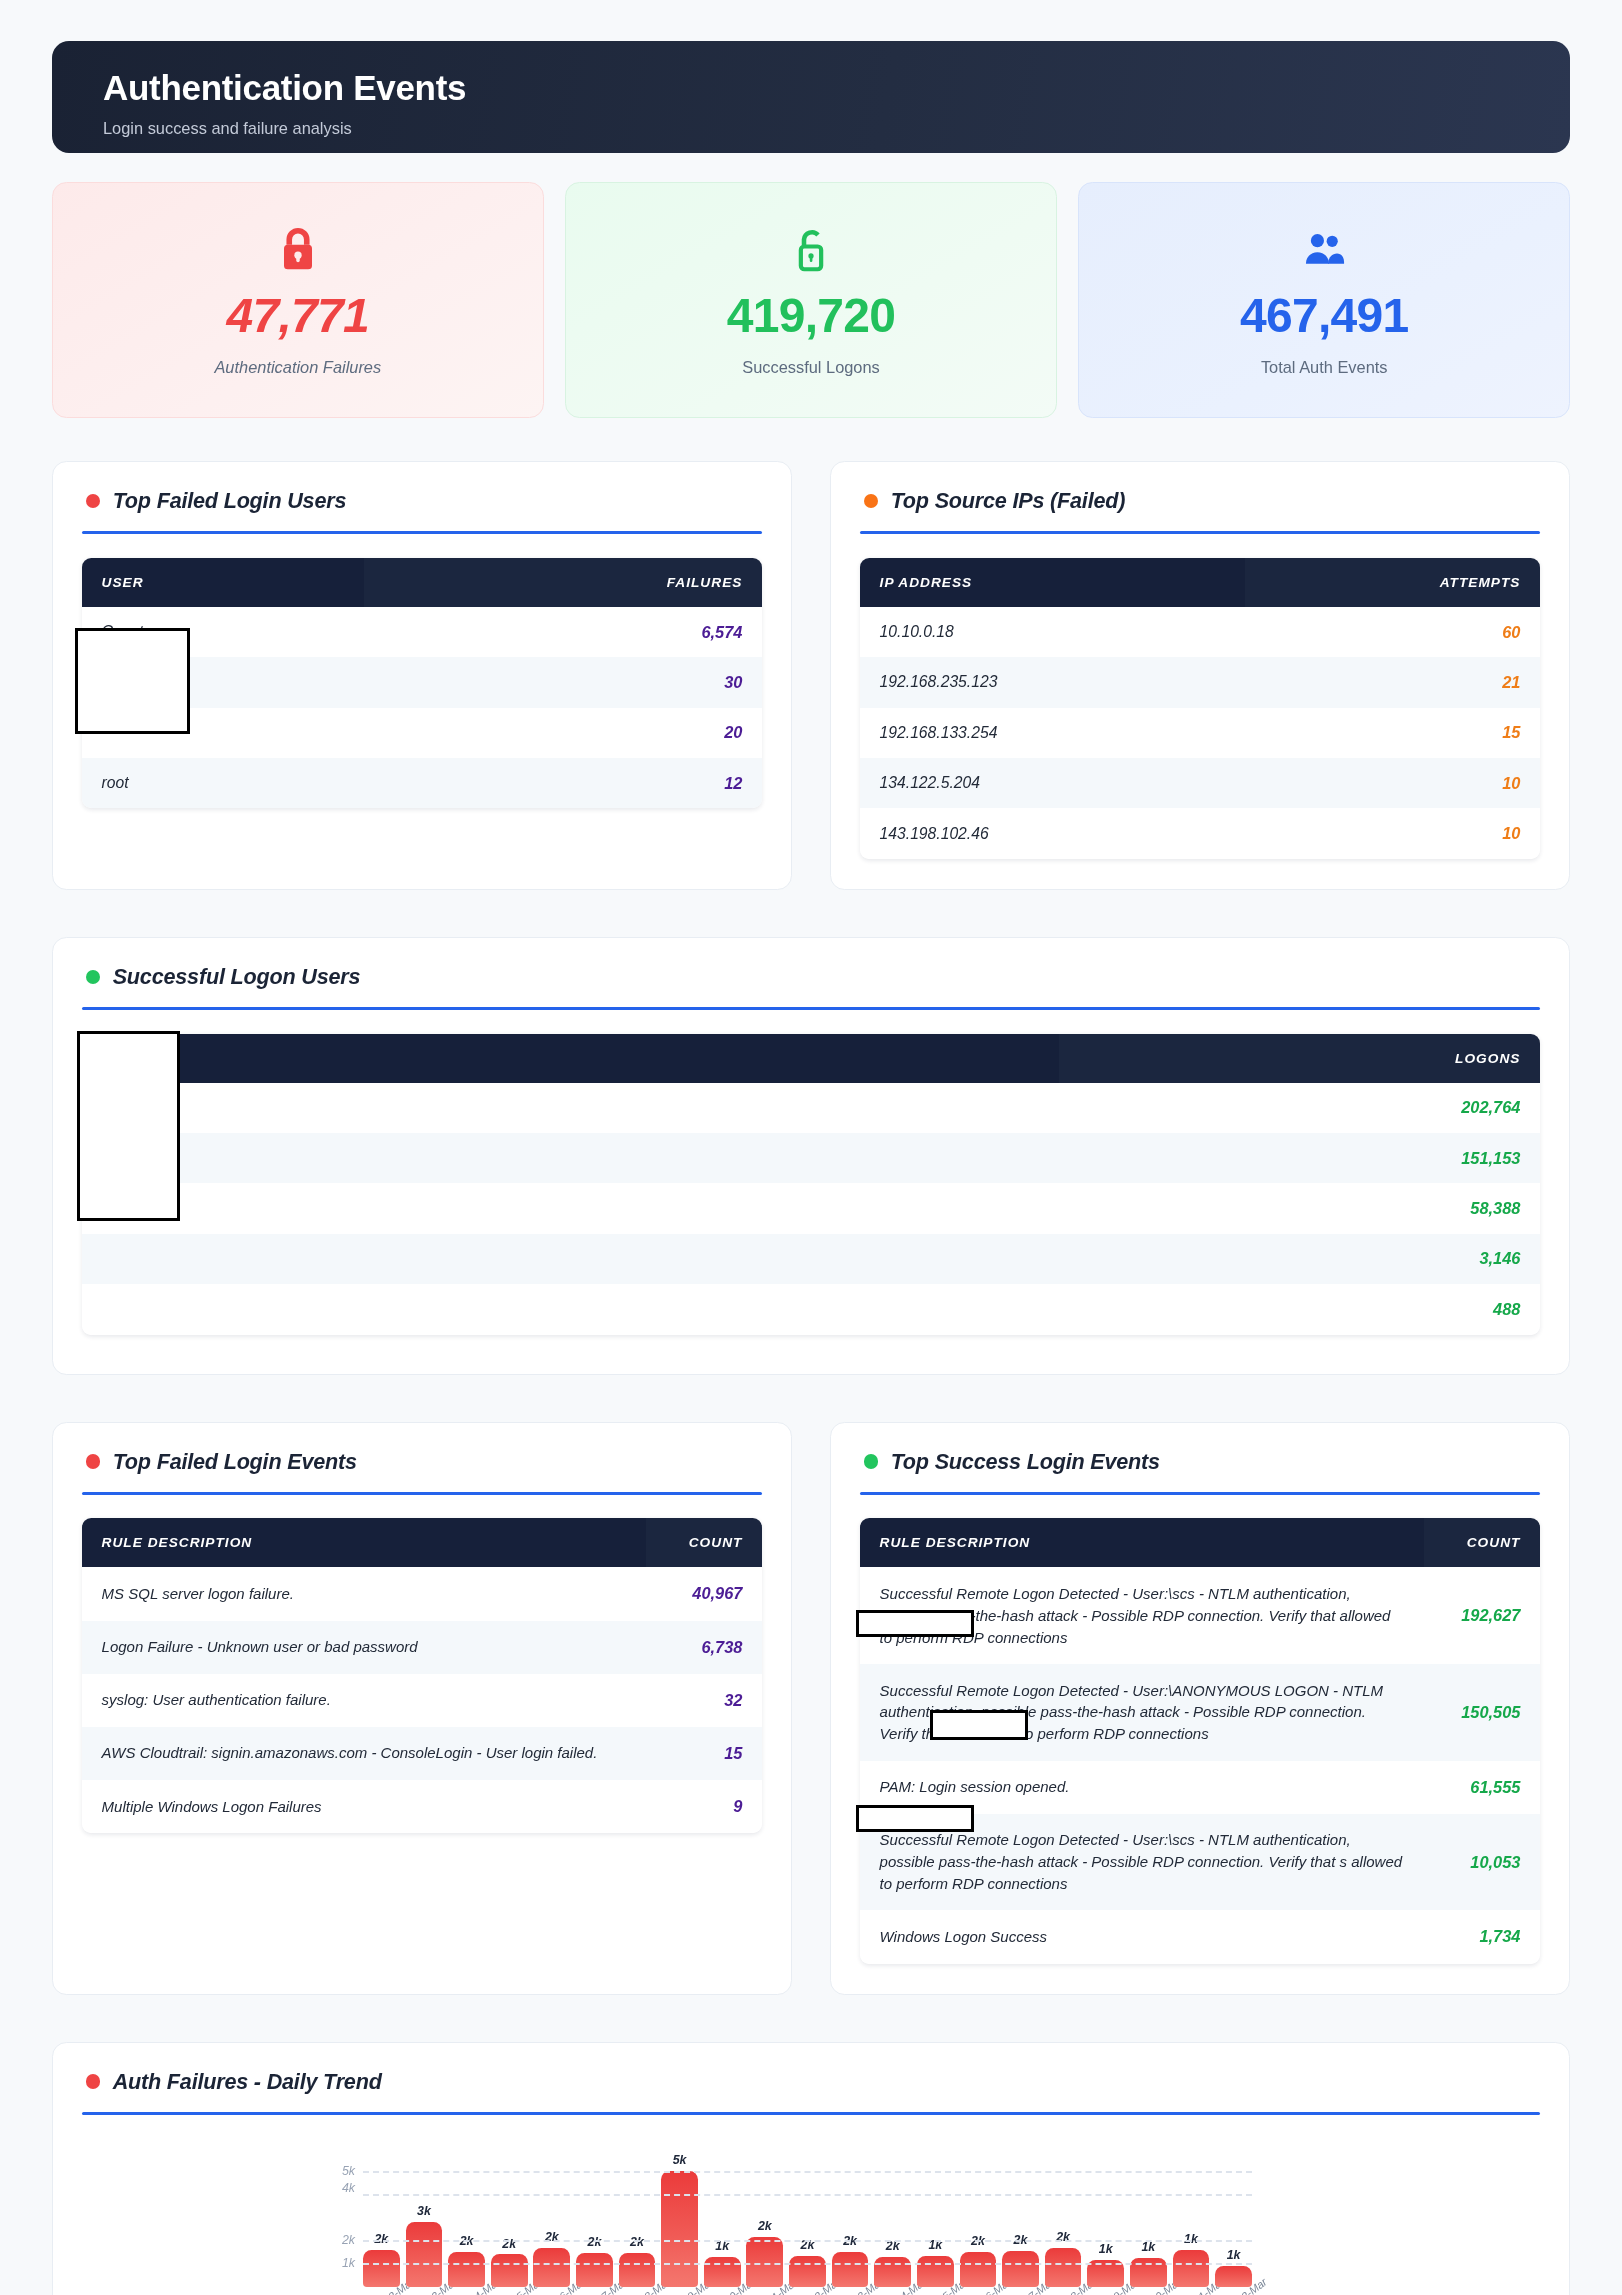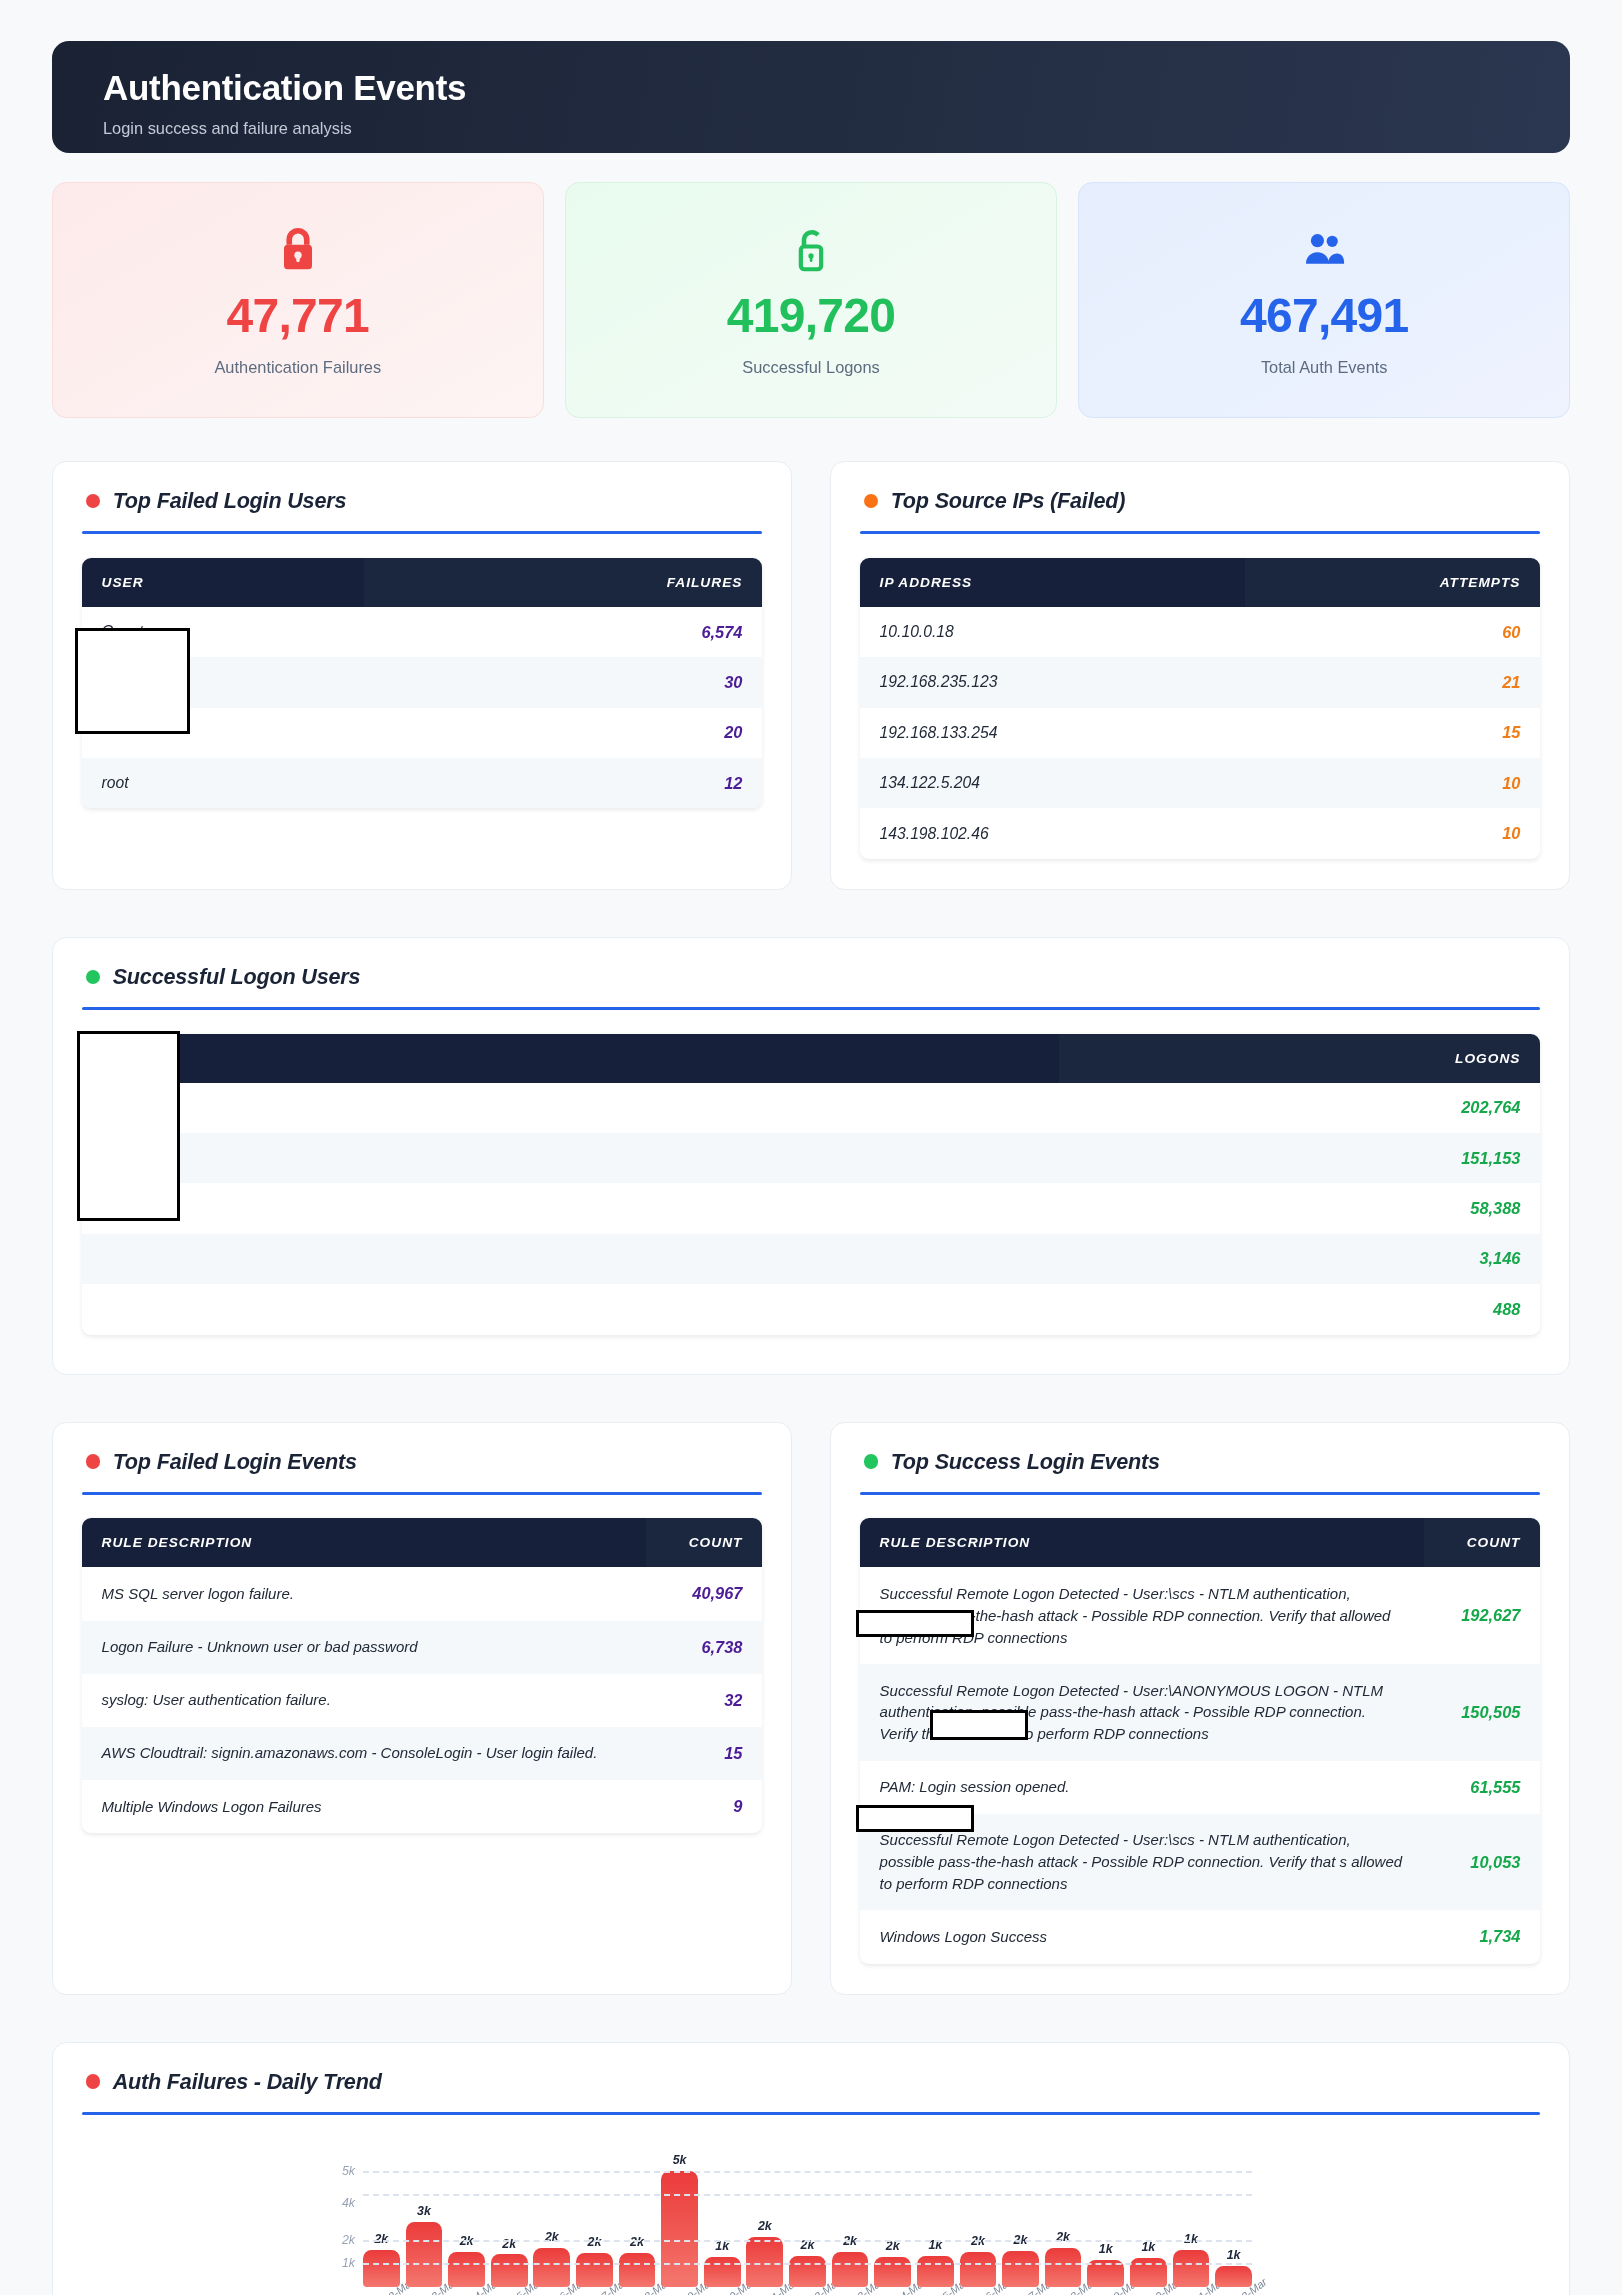--- a/index.html
+++ b/index.html
@@ -24,21 +24,21 @@
   .banner-title { font-size: 35px; font-weight: bold; letter-spacing: -0.3px; line-height: 1.05; }
   .banner-sub { font-size: 16.4px; color: #c3cad8; margin-top: 11.8px; font-weight: normal; }
 
   
   .stats { display: flex; gap: 21.6px; margin-top: 29px; }
   .stat {
     flex: 1; height: 236px; border-radius: 14.4px;
     display: flex; flex-direction: column; align-items: center; justify-content: center;
     border: 1.3px solid transparent;
   }
-  .stat.red   { background: linear-gradient(150deg,#fdeaea 0%, #fdf0f0 60%, #fdf4f3 100%); border-color:#fbdcdc; }
+  .stat.red   { background: linear-gradient(150deg,#fdeaea 0%, #fdf0f0 60%, #fdf4f3 100%); border-color:#fbdcdc;font-style:italic; }
   .stat.green { background: linear-gradient(150deg,#e9fbef 0%, #effbf3 60%, #f3fbf6 100%); border-color:#d8f3e1; }
   .stat.blue  { background: linear-gradient(150deg,#e6eefd 0%, #eaf1fe 60%, #eef3fe 100%); border-color:#d8e4fb; }
   .stat-icon { height: 54px; display:flex; align-items:center; justify-content:center; margin-bottom: 14.4px; }
   .stat-value { font-size: 48px; font-weight: bold; line-height: 1; letter-spacing: -0.7px; }
   .stat.red   .stat-value { color: #ef4444; }
   .stat.green .stat-value { color: #22c05c; }
   .stat.blue  .stat-value { color: #2563eb; }
   .stat-label { font-size: 16.4px; color: #5d6b7f; margin-top: 18.3px; }
 
   
@@ -449,21 +449,21 @@
                 <div class="bar" style="height: 18%;"></div>
                 <div class="xlab">22-Mar</div>
               </div>
             </div>
         </div>
       <div class="gridline" style="top: 110px;"></div>
           <div class="ylab" style="top: 110px;">1k</div>
           <div class="gridline" style="top: 87px;"></div>
           <div class="ylab" style="top: 87px;">2k</div>
           <div class="gridline" style="top: 41px;"></div>
-          <div class="ylab" style="top: 50px;">4k</div>
+          <div class="ylab" style="top: 35px;">4k</div>
           <div class="gridline" style="top: 18.3px;"></div>
           <div class="ylab" style="top: 18.3px;">5k</div>
         </div>
     </div>
   </div>
 
 </div>
 
 
 </body></html>

